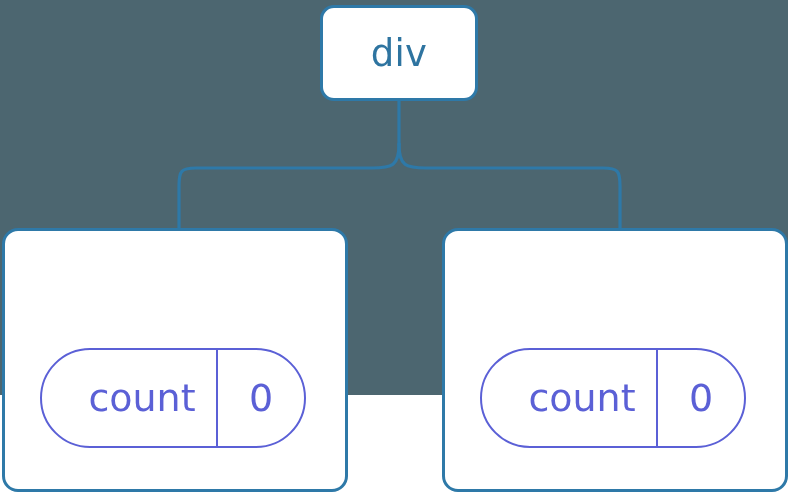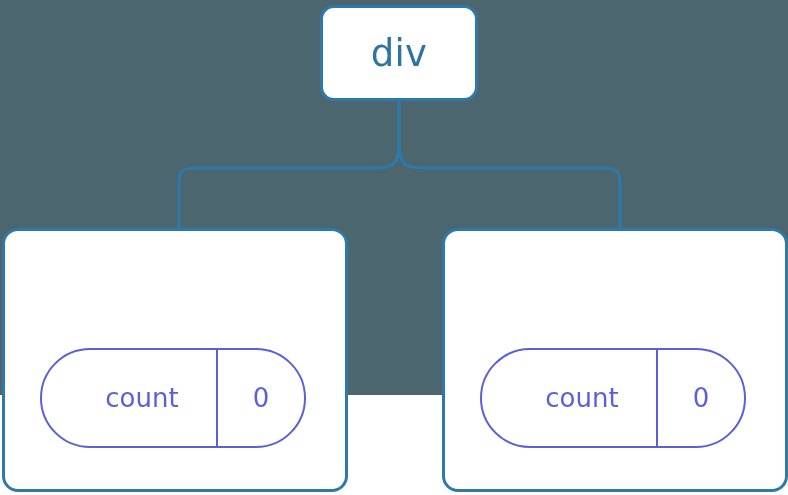--- a/index.html
+++ b/index.html
@@ -77,21 +77,21 @@
     background: transparent;
   }
   .pill.left { left: 40px; }
   .pill.right { left: 480px; }
   .pill-key,
   .pill-val {
     display: flex;
     align-items: center;
     justify-content: center;
     color: #5b60d6;
-    font-size: 26px;
+    font-size: 38px;
     line-height: 1;
     box-sizing: border-box;
   }
   .pill-key {
     width: 174px;
     padding-left: 26px;
   }
   .pill-val {
     flex: 1;
     border-left: 2px solid #5b60d6;

